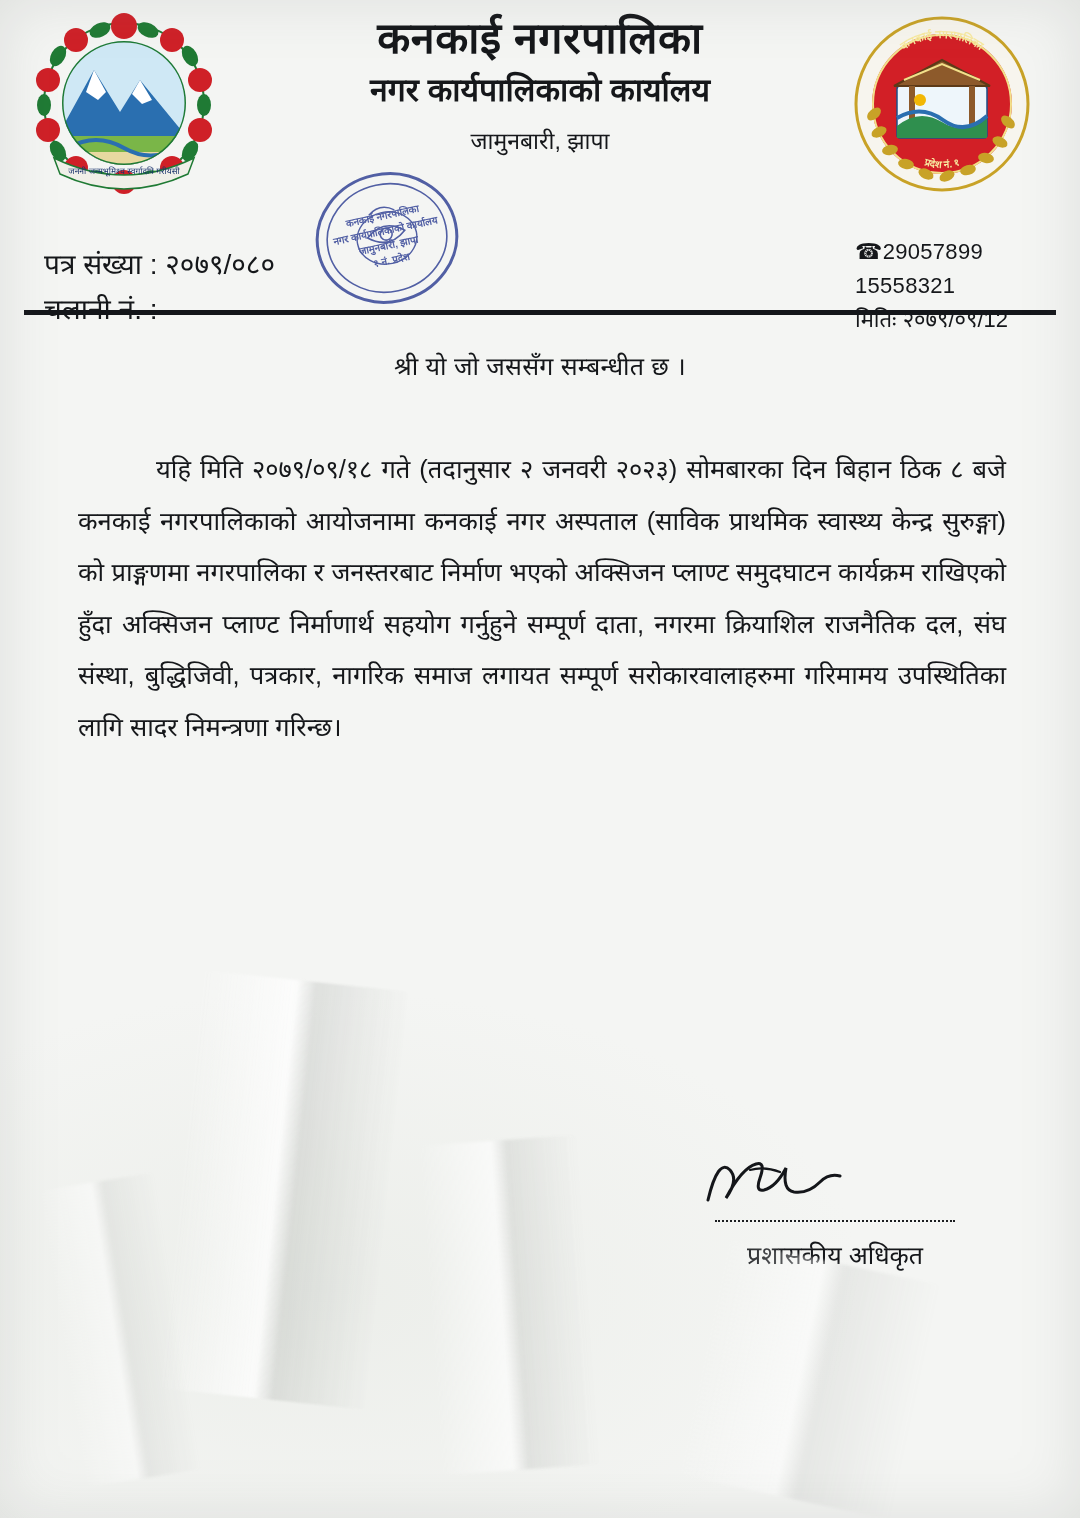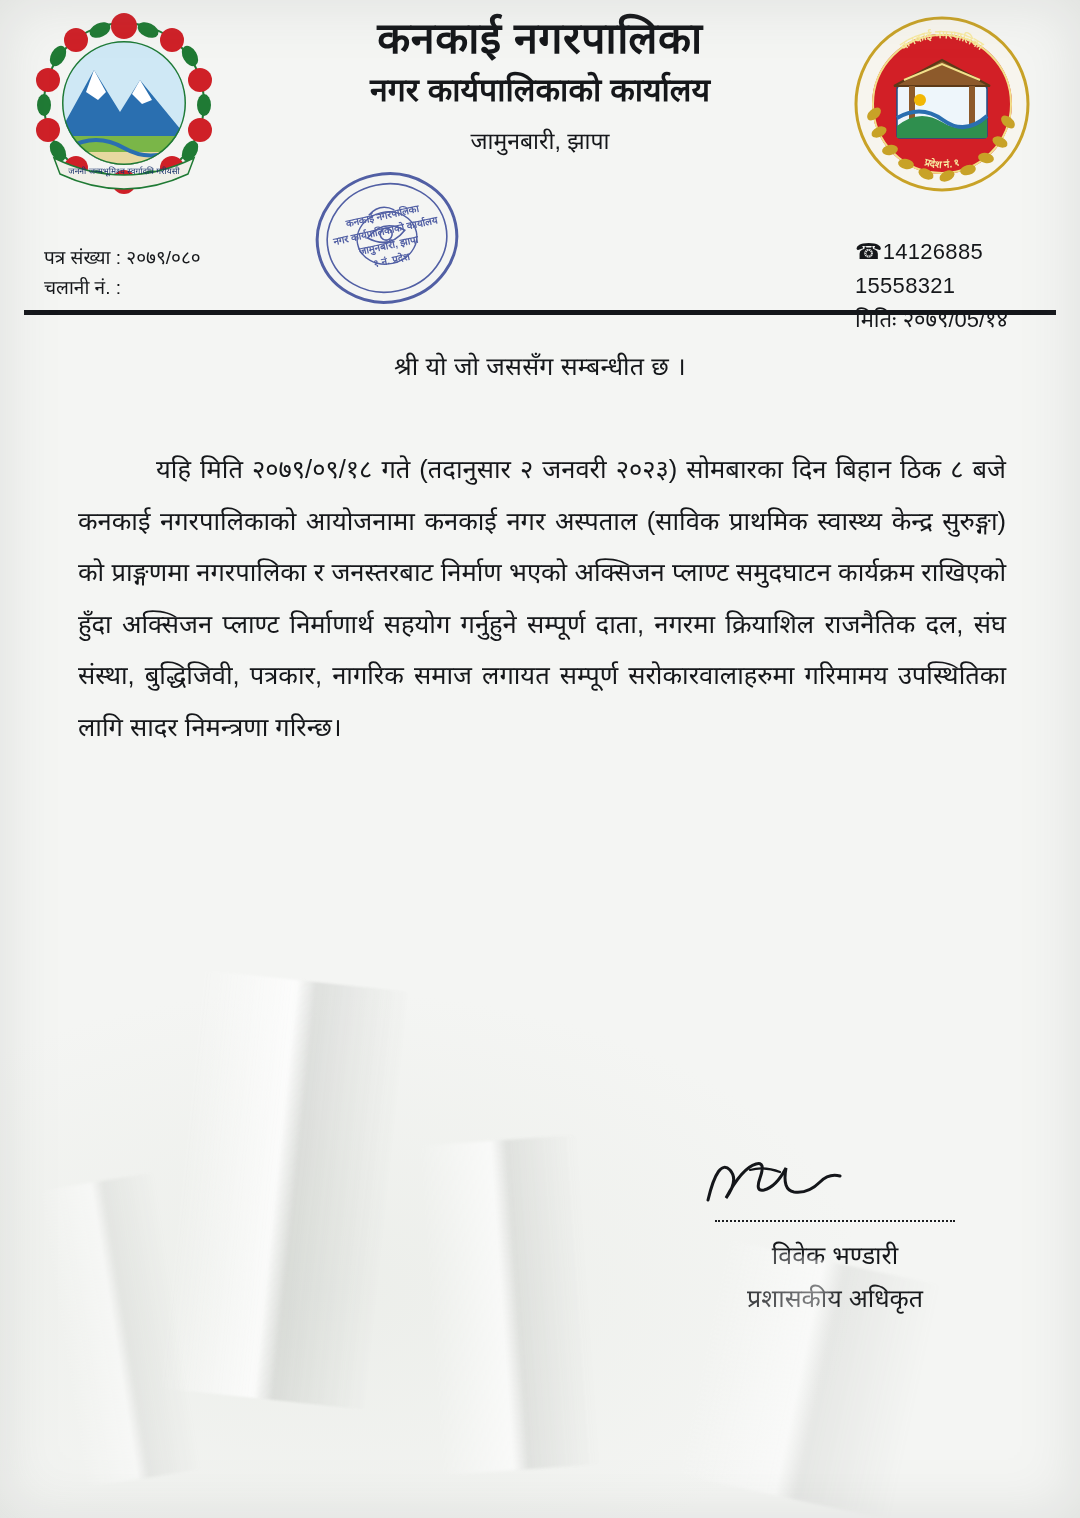--- a/index.html
+++ b/index.html
@@ -77,21 +77,21 @@
   }
 
   
   .meta {
     position: relative;
     height: 92px;
   }
   .meta-left {
     position: absolute;
     left: 44px; top: 28px;
-    font-size: 19px;
+    font-size: 28px;
     line-height: 1.6;
   }
   .meta-right {
     position: absolute;
     right: 72px; top: 20px;
     font-size: 22px;
     line-height: 1.55;
     text-align: left;
   }
   .meta-right .tel { letter-spacing: .3px; }
@@ -286,25 +286,25 @@
         <span>पत्र संख्या :</span>
         <span>२०७९/०८०</span>
       </div>
       <div>
         <span>चलानी नं. :</span>
         <span></span>
       </div>
     </div>
 
     <div class="meta-right">
-      <div class="tel">☎14126885</div>
+      <div class="tel">☎29057899</div>
       <div class="tel">15558321</div>
       <div>
         <span>मितिः</span>
-        <span>२०७९/05/१४</span>
+        <span>२०७९/०९/12</span>
       </div>
     </div>
   </div>
 
   <div class="seal">
     <svg viewBox="0 0 150 140" width="150" height="140">
       <ellipse cx="75" cy="70" rx="70" ry="64" fill="none" stroke="#2e3f93" stroke-width="3"></ellipse>
       <ellipse cx="75" cy="70" rx="60" ry="54" fill="none" stroke="#2e3f93" stroke-width="1.6"></ellipse>
       <ellipse cx="75" cy="70" rx="30" ry="26" fill="none" stroke="#2e3f93" stroke-width="1.4"></ellipse>
       <path d="M56 66 q19 -16 38 0 q-19 16 -38 0 z" fill="none" stroke="#2e3f93" stroke-width="1.6"></path>
@@ -326,21 +326,20 @@
     <div class="para">यहि मिति २०७९/०९/१८ गते (तदानुसार २ जनवरी २०२३) सोमबारका दिन बिहान ठिक ८ बजे कनकाई नगरपालिकाको आयोजनामा कनकाई नगर अस्पताल (साविक प्राथमिक स्वास्थ्य केन्द्र सुरुङ्गा) को प्राङ्गणमा नगरपालिका र जनस्तरबाट निर्माण भएको अक्सिजन प्लाण्ट समुदघाटन कार्यक्रम राखिएको हुँदा अक्सिजन प्लाण्ट निर्माणार्थ सहयोग गर्नुहुने सम्पूर्ण दाता, नगरमा क्रियाशिल राजनैतिक दल, संघ संस्था, बुद्धिजिवी, पत्रकार, नागरिक समाज लगायत सम्पूर्ण सरोकारवालाहरुमा गरिमामय उपस्थितिका लागि सादर निमन्त्रणा गरिन्छ।</div>
 
     <div class="sign-block">
       <div class="sign-mark">
         <svg width="200" height="70" viewBox="0 0 200 70">
           <path d="M18 56 q10 -42 22 -30 q9 10 -4 28 q16 -30 30 -34 q10 -3 4 14 q-5 14 4 12 q12 -3 22 -22 q-4 22 8 24 q14 2 26 -10 q9 -9 20 -6" fill="none" stroke="#14161a" stroke-width="3" stroke-linecap="round"></path>
           <path d="M60 26 q14 -4 30 2" fill="none" stroke="#14161a" stroke-width="2.2" stroke-linecap="round"></path>
         </svg>
       </div>
       <div class="sign-line"></div>
-      <div class="sign-name">विवेक भण्डारी</div>
       <div class="sign-role">प्रशासकीय अधिकृत</div>
     </div>
   </div>
 
   <div class="crease c1"></div>
   <div class="crease c2"></div>
   <div class="crease c3"></div>
   <div class="crease c4"></div>
   <div class="shadow-edge"></div>
 </div>

